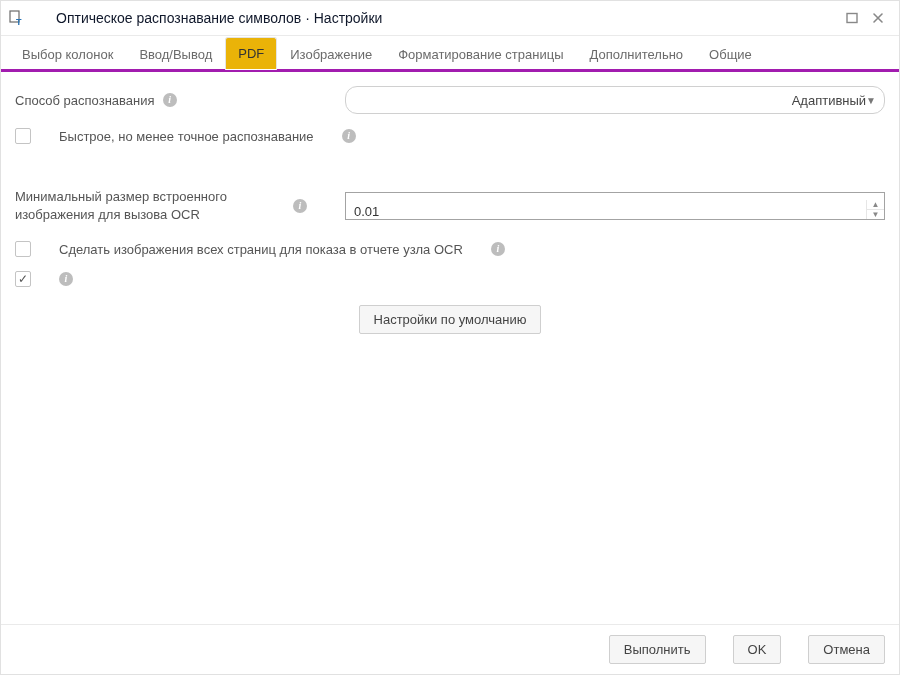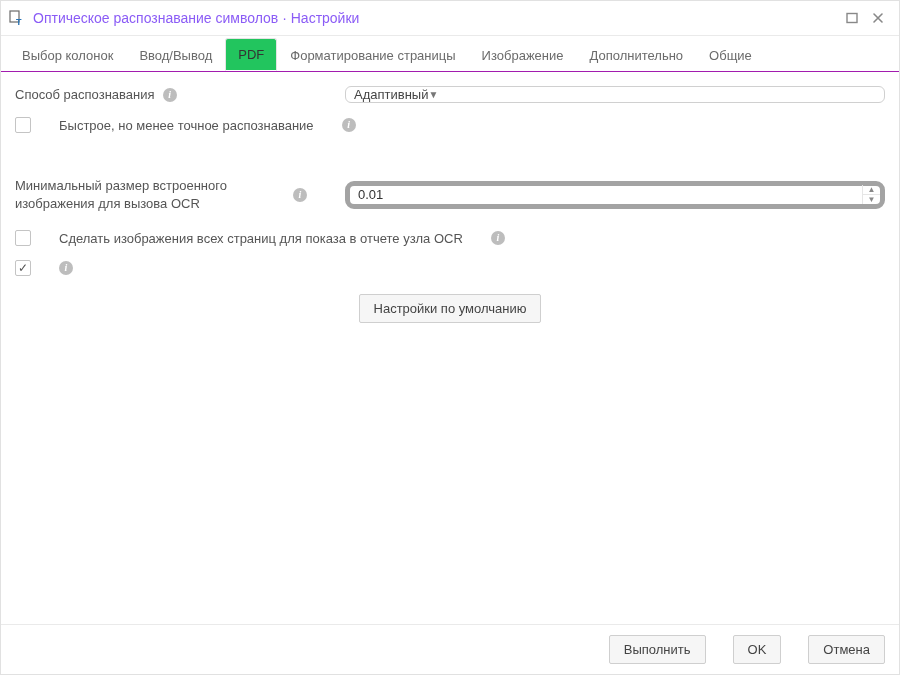--- a/index.html
+++ b/index.html
@@ -24,53 +24,54 @@
   }
   .header .app-icon {
     width: 16px; height: 16px;
     margin-right: 8px;
     position: relative;
     flex: 0 0 auto;
   }
   .header .app-icon svg { width: 16px; height: 16px; display:block; }
   .header .title {
     flex: 1 1 auto;
-    color: #8b5cf6;
+    color: #0f172a;
     font-size: 14px;
+    margin-left: 23px;
   }
   .header .win-btn {
     width: 22px; height: 22px;
     display: flex; align-items: center; justify-content: center;
     color: #888;
     margin-left: 4px;
     cursor: pointer;
   }
   .header .win-btn svg { width: 14px; height: 14px; }
   .tabs {
-    display: flex; align-items: center;
+    display: flex; align-items: flex-end;
     padding: 0 8px;
-    border-bottom: 1px solid #a21caf;
+    border-bottom: 3px solid #a21caf;
     height: 36px;
   }
   .tab {
     padding: 8px 12px 8px 12px;
     color: #6b6b6b;
     cursor: pointer;
     border: 1px solid transparent;
     border-bottom: none;
     position: relative;
     top: 1px;
     font-size: 13px;
   }
   .tab.active {
     color: #333;
     border: 1px solid #e4e4e4;
     border-bottom: 1px solid #fff;
     border-radius: 3px 3px 0 0;
-    background: #22c55e;
+    background: #eab308;
   }
   .content {
     flex: 1 1 auto;
     padding: 14px 14px 10px 14px;
     display: flex; flex-direction: column;
     overflow: auto;
   }
   .row {
     display: flex; align-items: center;
     margin-bottom: 14px;
@@ -93,34 +94,34 @@
     line-height: 14px;
     text-align: center;
     font-weight: bold;
     font-family: Georgia, serif;
     font-style: italic;
     flex: 0 0 auto;
     cursor: help;
   }
   .select {
     border: 1px solid #d0d0d0;
-    border-radius: 6px;
-    height: 17px;
+    border-radius: 12px;
+    height: 28px;
     display: flex; align-items: center;
     padding: 0 8px;
-    justify-content: flex-start;
+    justify-content: flex-end;
     cursor: pointer;
     background: #fff;
   }
   .select .chev { color: #777; font-size: 10px; }
   .spinner {
-    border: 5px solid #a3a3a3;
-    border-radius: 9px;
+    border: 1px solid #a3a3a3;
+    border-radius: 0;
     height: 28px;
-    display: flex; align-items: center;
+    display: flex; align-items: flex-end;
     background: #fff;
   }
   .spinner .val {
     flex: 1 1 auto;
     padding: 0 8px;
     display: flex; align-items: center;
     color: #333;
   }
   .spinner .arrows {
     width: 18px;
@@ -200,22 +201,22 @@
       <svg viewBox="0 0 14 14">
           <path d="M3 3 L11 11 M11 3 L3 11" stroke="#888" stroke-width="1.6" fill="none" stroke-linecap="round"></path>
         </svg>
     </span>
   </div>
 
   <div class="tabs">
     <div class="tab">Выбор колонок</div>
     <div class="tab">Ввод/Вывод</div>
     <div class="tab active">PDF</div>
+    <div class="tab">Изображение</div>
     <div class="tab">Форматирование страницы</div>
-    <div class="tab">Изображение</div>
     <div class="tab">Дополнительно</div>
     <div class="tab">Общие</div>
   </div>
 
   <div class="content">
 
     <div class="row">
       <div class="label-col">
         <span>Способ распознавания</span>
         <span class="info-icon">i</span>

